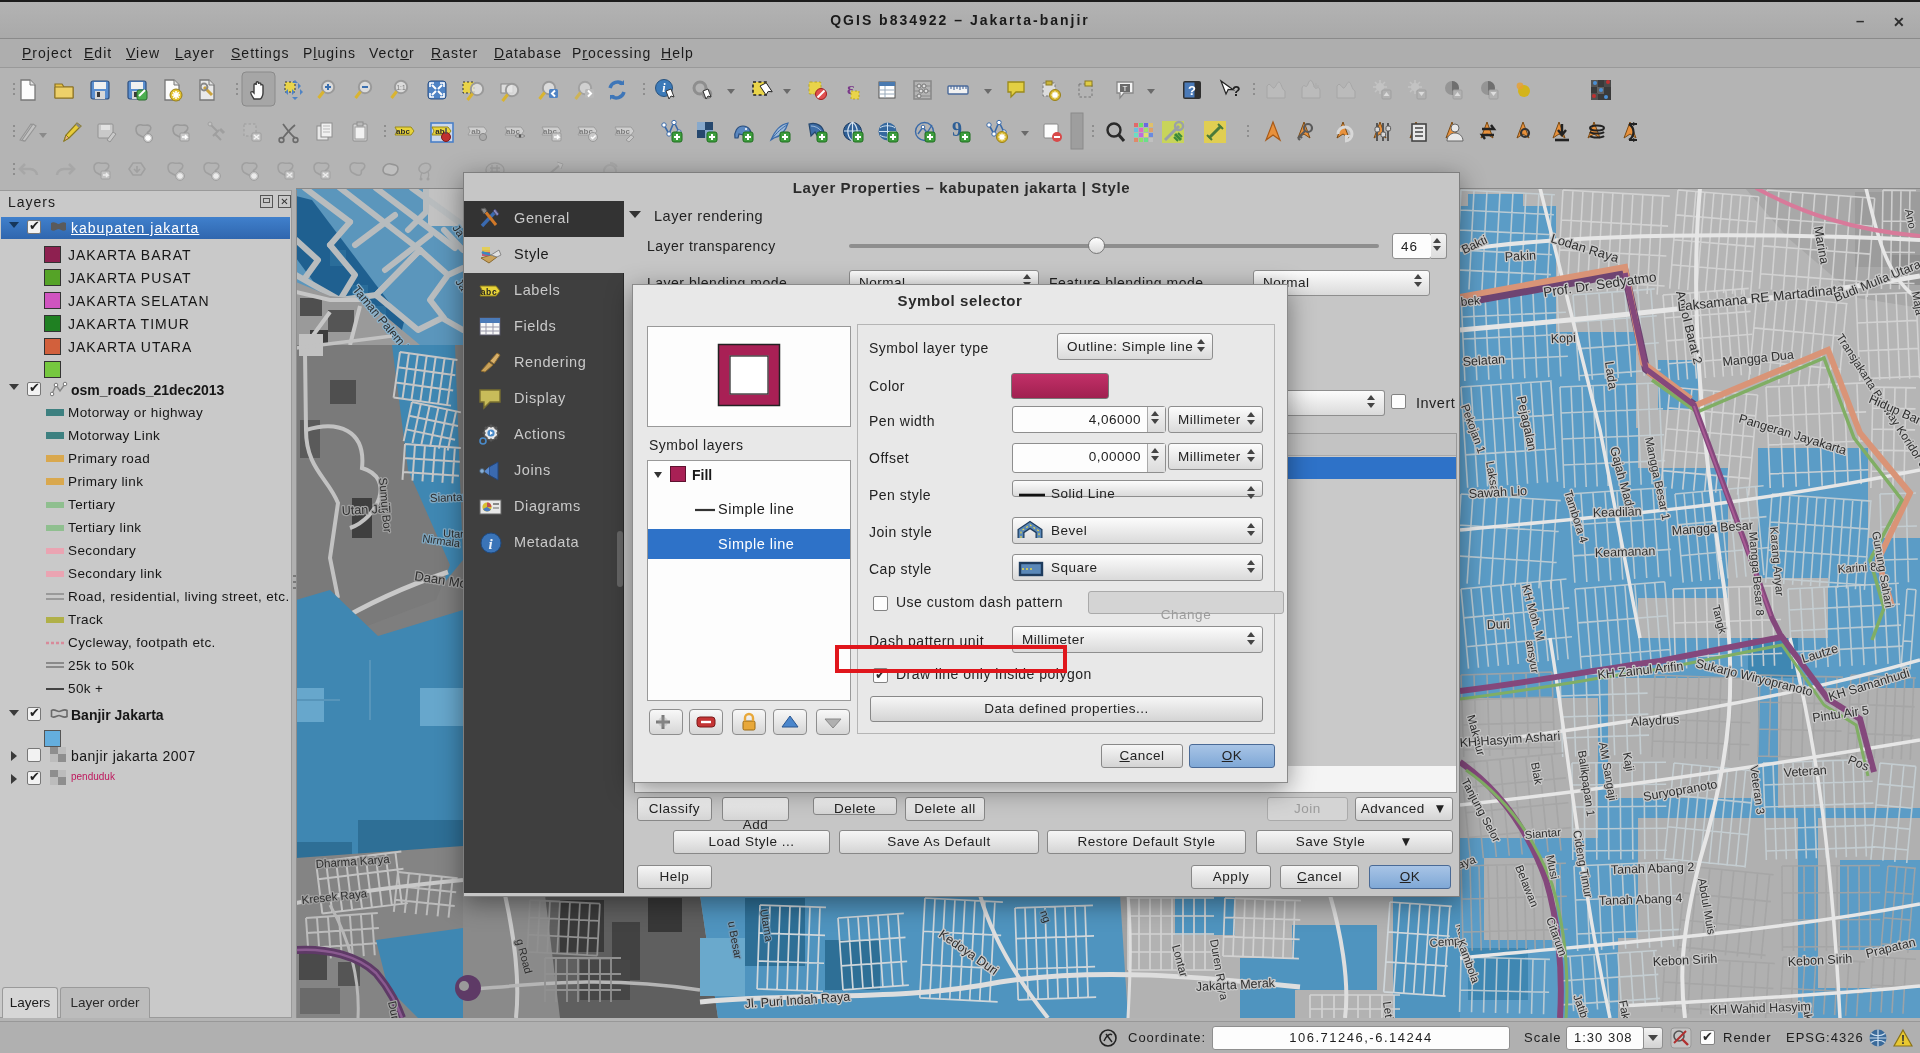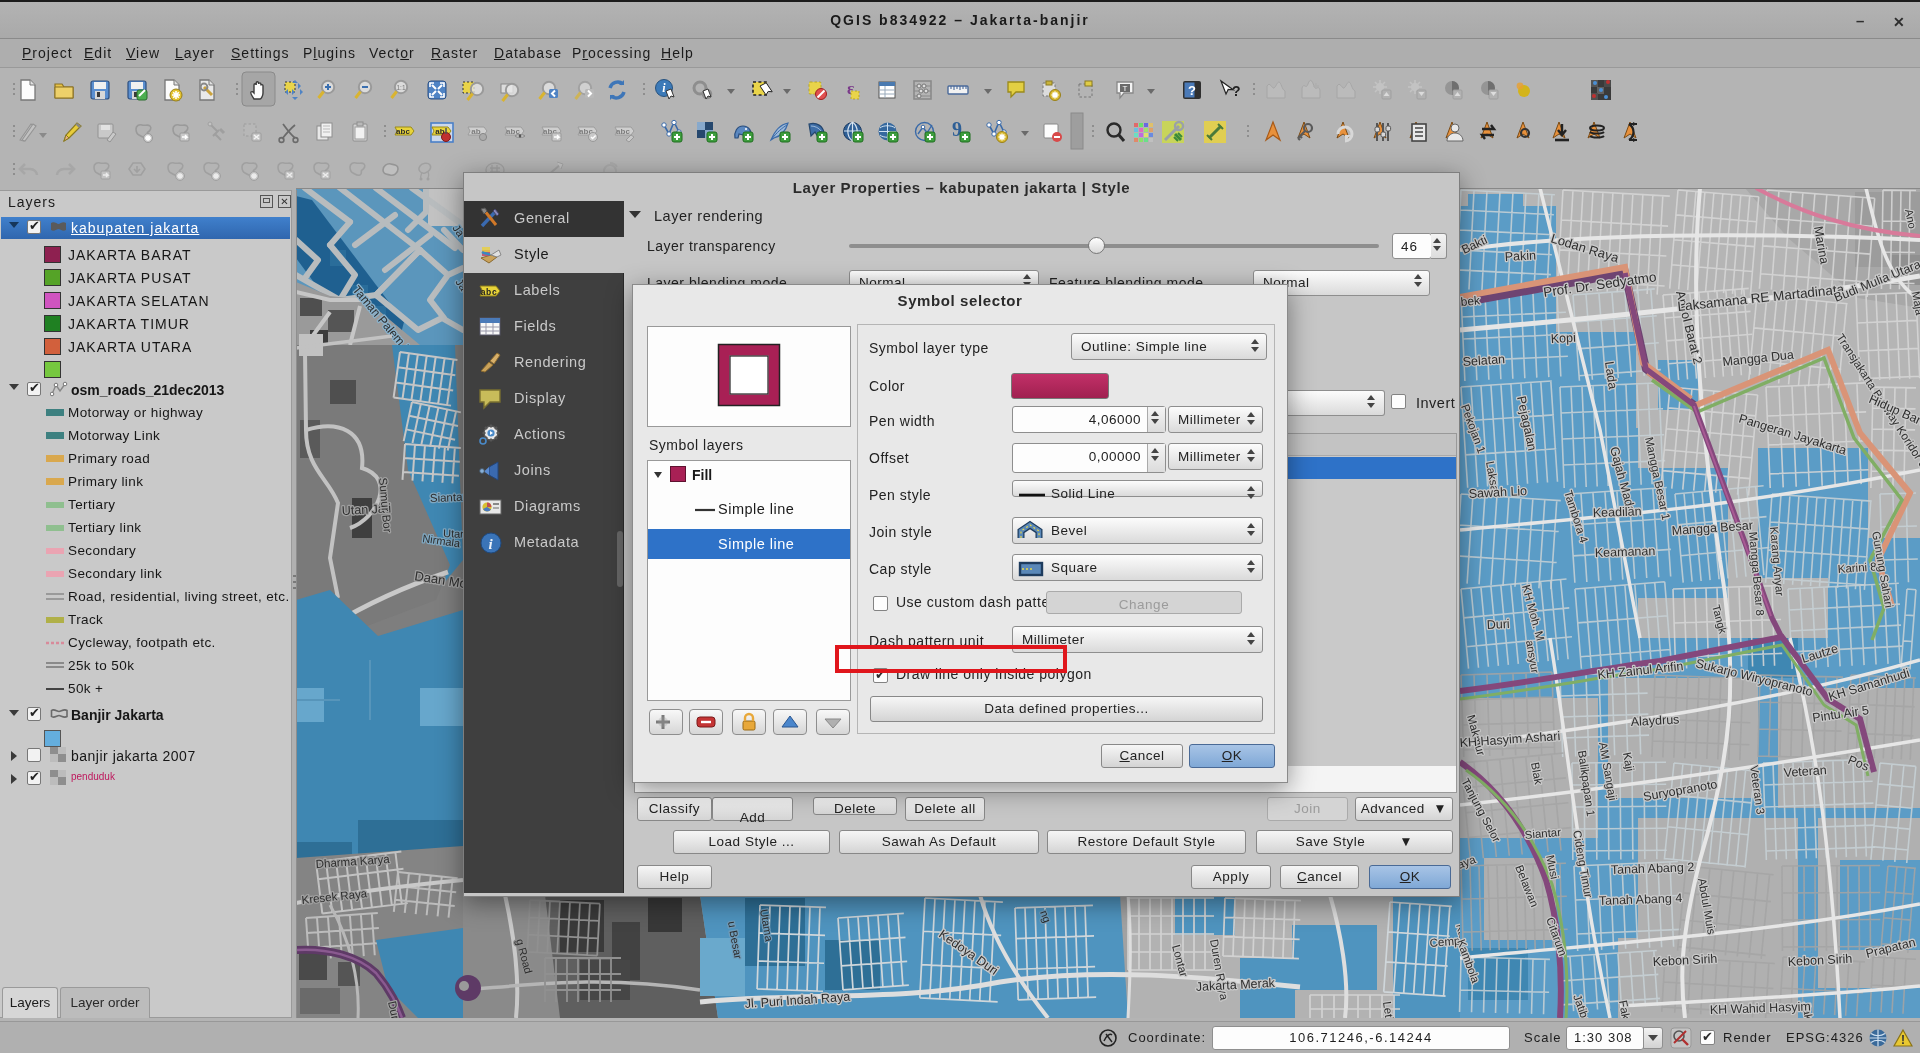--- a/index.html
+++ b/index.html
@@ -1524,27 +1524,27 @@
           <div class="tri-d"></div>
         </div>
       </div>
       <div class="check" style="left:927px;top:221px"></div>
       <div class="flabel" style="left:952px;top:222px;font-size:14.5px">Invert</div>
       <div class="abs" style="left:170px;top:260px;width:823px;height:360px;background:#c9c9c9;border:1px solid #999"></div>
       <div class="abs" style="left:170px;top:261px;width:822px;height:22px;background:#c3c3c3;border-bottom:1px solid #aaa"></div>
       <div class="abs" style="left:170px;top:284px;width:822px;height:22px;background:#2e72c8"></div>
       <div class="abs" style="left:171px;top:593px;width:821px;height:26px;background:#f4f4f4"></div>
       <div class="btn" style="left:173px;top:624px;width:75px;height:24px;padding-top:3px">Classify</div>
-      <div class="btn" style="left:248px;top:624px;width:81px;height:24px;padding-top:12px">Add</div>
+      <div class="btn" style="left:258px;top:624px;width:67px;height:24px;padding-top:19px">Add</div>
       <div class="btn" style="left:349px;top:624px;width:84px;height:18px;padding-top:3px">Delete</div>
       <div class="btn" style="left:441px;top:624px;width:80px;height:24px;padding-top:3px">Delete all</div>
       <div class="btn dis" style="left:803px;top:624px;width:81px;height:24px;padding-top:3px">Join</div>
       <div class="btn" style="left:891px;top:624px;width:98px;height:24px;padding-top:3px">Advanced &nbsp;▼</div>
       <div class="btn" style="left:209px;top:657px;width:157px;height:24px;padding-top:3px">Load Style ...</div>
-      <div class="btn" style="left:375px;top:657px;width:200px;height:24px;padding-top:3px">Sawah As Default</div>
+      <div class="btn" style="left:375px;top:657px;width:200px;height:24px;padding-top:3px">Save As Default</div>
       <div class="btn" style="left:583px;top:657px;width:199px;height:24px;padding-top:3px">Restore Default Style</div>
       <div class="btn" style="left:792px;top:657px;width:197px;height:24px;padding-top:3px">Save Style &nbsp;&nbsp;&nbsp;&nbsp;&nbsp;&nbsp;&nbsp;▼</div>
       <div class="btn" style="left:173px;top:692px;width:75px;height:24px;padding-top:3px">Help</div>
       <div class="btn" style="left:727px;top:692px;width:80px;height:24px;padding-top:3px">Apply</div>
       <div class="btn" style="left:816px;top:692px;width:79px;height:24px;padding-top:3px"><u>C</u>ancel</div>
       <div class="btn blue" style="left:905px;top:692px;width:82px;height:24px;padding-top:3px"><u>O</u>K</div>
     </div>
   </div>
 <div class="abs" style="z-index:20">
     <div class="dlg2">
@@ -1582,21 +1582,21 @@
           <path d="M12 11V8a4 4 0 0 1 8 0v3" fill="none" stroke="#e8a83a" stroke-width="2.4"></path>
         </svg></div>
       <div class="abs" style="left:140px;top:424px;width:34px;height:26px;background:linear-gradient(#f8f8f8,#d6d6d6);border:1px solid #8e8e8e;border-radius:4px"><svg width="32" height="24">
           <path d="M16 6l8 11H8z" fill="#4a86cc" stroke="#2a5690"></path>
         </svg></div>
       <div class="abs" style="left:183px;top:424px;width:34px;height:26px;background:linear-gradient(#f8f8f8,#d6d6d6);border:1px solid #8e8e8e;border-radius:4px"><svg width="32" height="24">
           <path d="M8 9h16l-8 9z" fill="#b0b0b0" stroke="#888"></path>
         </svg></div>
       <div class="abs" style="left:224px;top:39px;width:418px;height:410px;border:1px solid #b5b5b5;background:#e8e8e8"></div>
       <div class="flabel" style="left:236px;top:55px;font-size:14px">Symbol layer type</div>
-      <div class="combo" style="left:438px;top:48px;width:196px;height:27px">
+      <div class="combo" style="left:424px;top:48px;width:156px;height:27px">
         <span class="txt" style="left:9px;top:5px">Outline: Simple line</span>
         <div class="spinarr" style="top:5px">
           <div class="tri-u"></div>
           <div class="tri-d"></div>
         </div>
       </div>
       <div class="flabel" style="left:236px;top:93px;font-size:14px">Color</div>
       <div class="abs" style="left:378px;top:88px;width:98px;height:26px;background:linear-gradient(#c23068,#a02050);border:1px solid #777;border-radius:3px"></div>
       <div class="flabel" style="left:236px;top:128px;font-size:14px">Pen width</div>
       <div class="spin" style="left:379px;top:121px;width:154px;height:27px">
@@ -1663,21 +1663,21 @@
           <path d="M5 14h12" stroke="#e8d84a" stroke-width="1.4" stroke-dasharray="2 2"></path>
         </svg>
         <span class="txt" style="left:38px;top:5px">Square</span>
         <div class="spinarr" style="top:5px">
           <div class="tri-u"></div>
           <div class="tri-d"></div>
         </div>
       </div>
       <div class="check" style="left:240px;top:311px"></div>
       <div class="flabel" style="left:263px;top:309px;font-size:14px">Use custom dash pattern</div>
-      <div class="btn dis" style="left:413px;top:306px;width:196px;height:23px;padding-top:5px">Change</div>
+      <div class="btn dis" style="left:455px;top:306px;width:196px;height:23px;padding-top:15px">Change</div>
       <div class="flabel" style="left:236px;top:348px;font-size:14px">Dash pattern unit</div>
       <div class="combo" style="left:379px;top:341px;width:251px;height:27px">
         <span class="txt" style="left:9px;top:5px">Millimeter</span>
         <div class="spinarr" style="top:5px">
           <div class="tri-u"></div>
           <div class="tri-d"></div>
         </div>
       </div>
       <div class="check on" style="left:240px;top:383px"></div>
       <div class="flabel" style="left:263px;top:381px;font-size:14px">Draw line only inside polygon</div>

